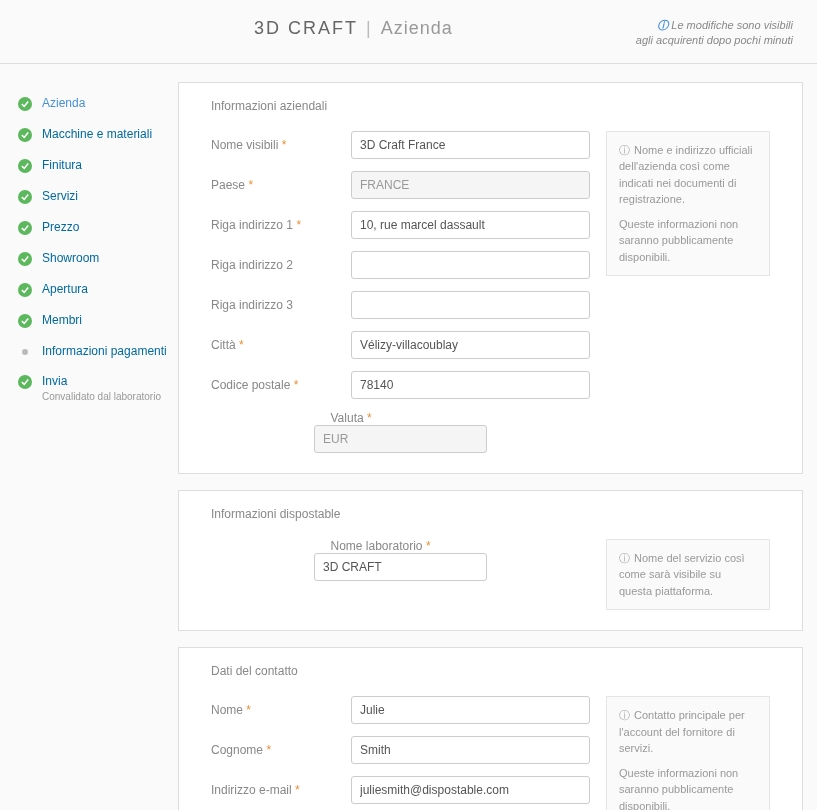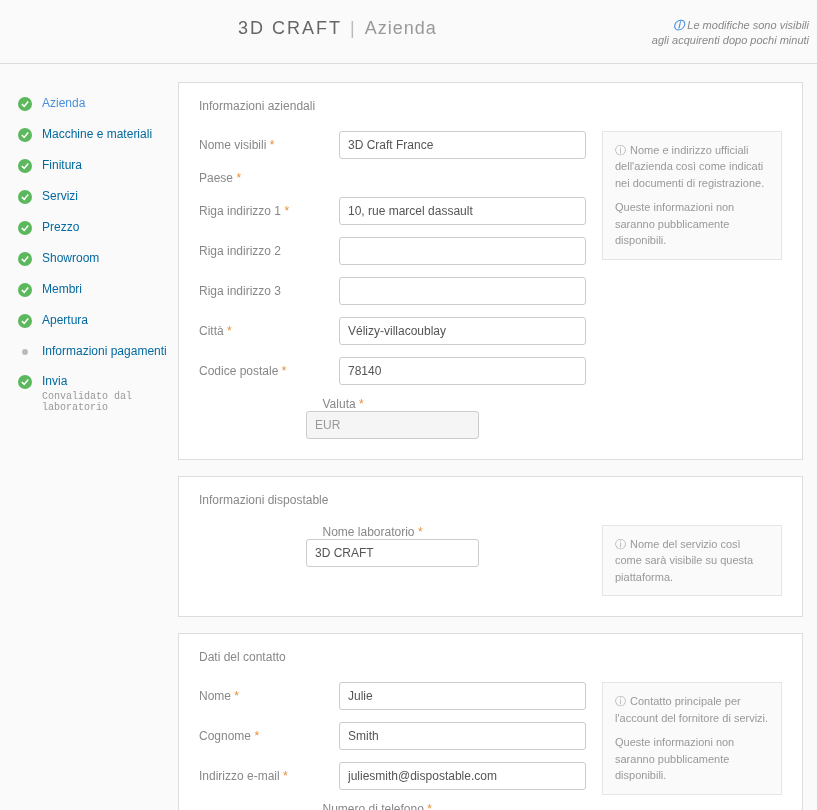--- a/index.html
+++ b/index.html
@@ -1,37 +1,37 @@
 <!DOCTYPE html>
 <html><head>
 <meta charset="utf-8">
 <style>
 * { box-sizing: border-box; margin: 0; padding: 0; }
 body { font-family: Arial, sans-serif; font-size: 12px; color: #666; background: #fafafa; width: 817px; }
-.header { display: flex; justify-content: space-between; align-items: flex-start; padding: 18px 8px 14px; border-bottom: 1px solid #ddd; }
+.header { display: flex; justify-content: space-between; align-items: flex-start; padding: 18px 24px 14px; border-bottom: 1px solid #ddd; }
 .brand { font-size: 18px; letter-spacing: 2px; color: #666; margin-left: 230px; }
 .brand .sep { color: #bbb; margin: 0 8px; font-weight: 300; }
 .brand .section { color: #999; letter-spacing: 1px; }
 .notice { text-align: right; font-size: 11px; color: #888; max-width: 200px; line-height: 1.4; font-style: italic; }
 .notice .info-icon { color: #4a90d9; font-weight: bold; }
 .main { display: flex; padding: 18px 14px; gap: 0; }
 .sidebar { width: 164px; padding-top: 6px; }
 .nav-item { display: flex; align-items: flex-start; gap: 10px; padding: 8px 4px; cursor: pointer; }
 .nav-item .check { width: 14px; height: 14px; border-radius: 50%; background: #5cb85c; display: inline-flex; align-items: center; justify-content: center; flex-shrink: 0; margin-top: 1px; }
 .nav-item .check svg { width: 8px; height: 8px; fill: #fff; }
 .nav-item .bullet { width: 6px; height: 6px; border-radius: 50%; background: #bbb; margin: 5px 4px 0 4px; flex-shrink: 0; }
 .nav-item .nav-label { color: #0369a1; }
 .nav-item.active .nav-label { color: #4a90d9; }
-.nav-item .sub { font-size: 10px; color: #999; margin-top: 3px; font-family: Liberation Mono, monospace; }
+.nav-item .sub { font-size: 10px; color: #999; margin-top: 3px; }
 .content { flex: 1; }
-.panel { background: #fff; border: 1px solid #ddd; padding: 16px 20px 20px; margin-bottom: 16px; }
+.panel { background: #fff; border: 1px solid #ddd; padding: 16px 32px 20px; margin-bottom: 16px; }
 .panel-title { font-size: 12px; color: #888; margin-bottom: 18px; }
 .panel-body { display: flex; gap: 16px; align-items: flex-start; }
 .form-col { flex: 1; }
-.help-box { width: 180px; border: 1px solid #e5e5e5; background: #fafafa; padding: 10px 12px; font-size: 11px; color: #999; line-height: 1.5; }
+.help-box { width: 164px; border: 1px solid #e5e5e5; background: #fafafa; padding: 10px 12px; font-size: 11px; color: #999; line-height: 1.5; }
 .help-box .info-icon { color: #aaa; margin-right: 4px; }
 .help-box p { margin-bottom: 8px; }
 .help-box p:last-child { margin-bottom: 0; }
 .row { display: flex; align-items: center; margin-bottom: 12px; }
 .row:last-child { margin-bottom: 0; flex-direction: column; }
 .row label { width: 140px; color: #888; font-size: 12px; }
 .asterisk { color: #e69138; }
 .row input { flex: 1; border: 1px solid #ccc; padding: 6px 8px; font-size: 12px; color: #555; background: #fff; border-radius: 3px; }
 .row input[disabled] { background: #f5f5f5; color: #999; }
 </style>
@@ -98,29 +98,29 @@
           </svg>
         </span>
         <div><span class="nav-label">Showroom</span></div>
       </div>
       <div class="nav-item">
         <span class="check">
           <svg viewBox="0 0 10 10">
             <path d="M1 5 L4 8 L9 2" stroke="#fff" stroke-width="2" fill="none"></path>
           </svg>
         </span>
+        <div><span class="nav-label">Apertura</span></div>
+      </div>
+      <div class="nav-item">
+        <span class="check">
+          <svg viewBox="0 0 10 10">
+            <path d="M1 5 L4 8 L9 2" stroke="#fff" stroke-width="2" fill="none"></path>
+          </svg>
+        </span>
         <div><span class="nav-label">Membri</span></div>
-      </div>
-      <div class="nav-item">
-        <span class="check">
-          <svg viewBox="0 0 10 10">
-            <path d="M1 5 L4 8 L9 2" stroke="#fff" stroke-width="2" fill="none"></path>
-          </svg>
-        </span>
-        <div><span class="nav-label">Apertura</span></div>
       </div>
       <div class="nav-item">
         <span class="bullet"></span>
         <div><span class="nav-label">Informazioni pagamenti</span></div>
       </div>
       <div class="nav-item">
         <span class="check">
           <svg viewBox="0 0 10 10">
             <path d="M1 5 L4 8 L9 2" stroke="#fff" stroke-width="2" fill="none"></path>
           </svg>
@@ -134,20 +134,21 @@
     <div class="panel">
       <div class="panel-title">Informazioni aziendali</div>
       <div class="panel-body">
         <div class="form-col">
           <div class="row">
               <label><span>Nome visibili</span> <span class="asterisk">*</span></label>
               <input value="3D Craft France" style="">
             </div>
           <div class="row">
               <label><span>Paese</span> <span class="asterisk">*</span></label>
+              <input disabled="" value="FRANCE" style="">
             </div>
           <div class="row">
               <label><span>Riga indirizzo 1</span> <span class="asterisk">*</span></label>
               <input value="10, rue marcel dassault" style="">
             </div>
           <div class="row">
               <label><span>Riga indirizzo 2</span></label>
               <input value="" style="">
             </div>
           <div class="row">

